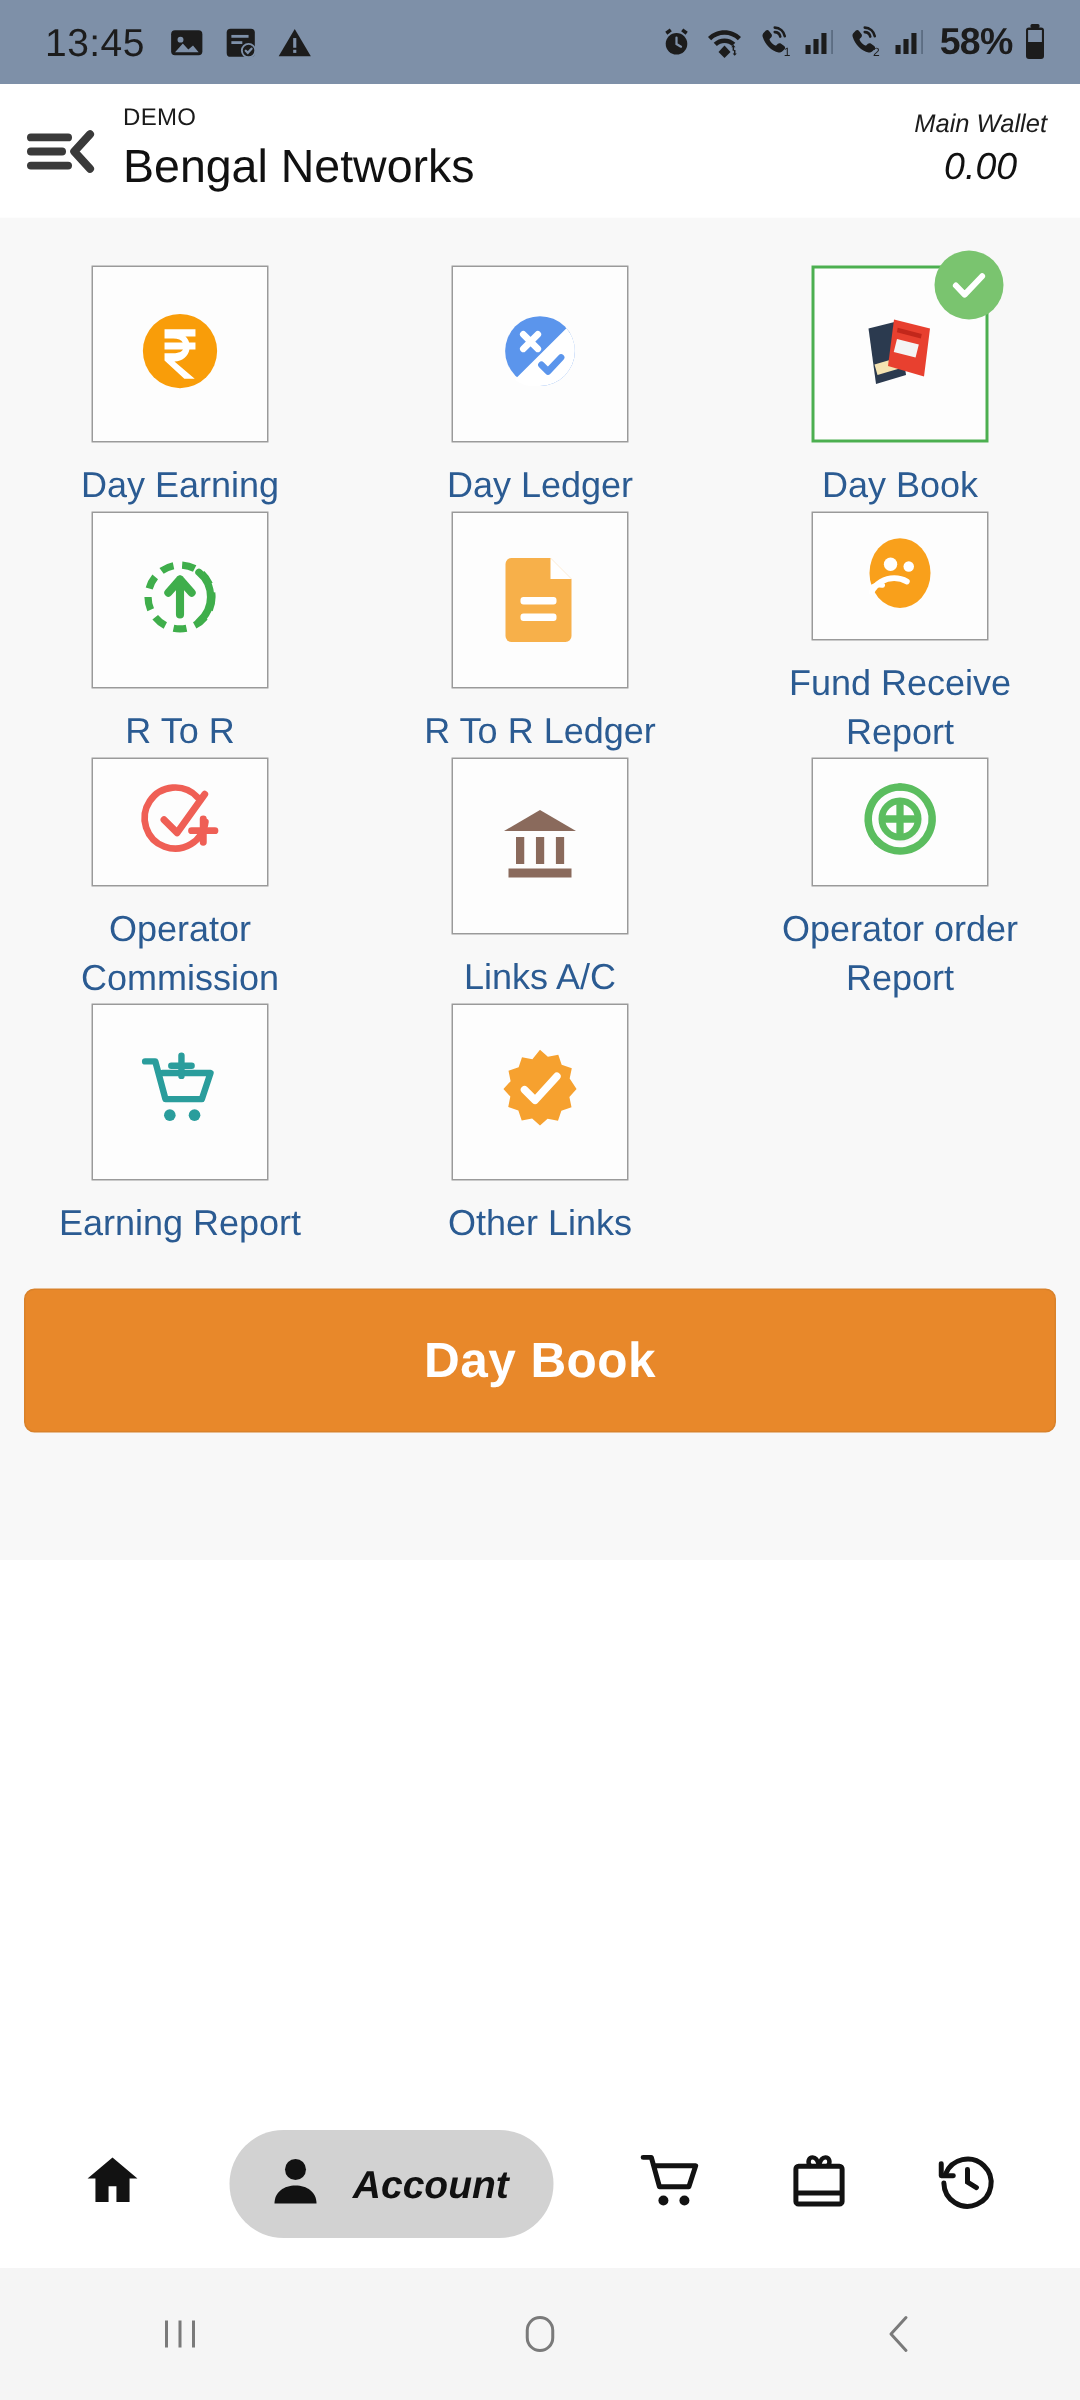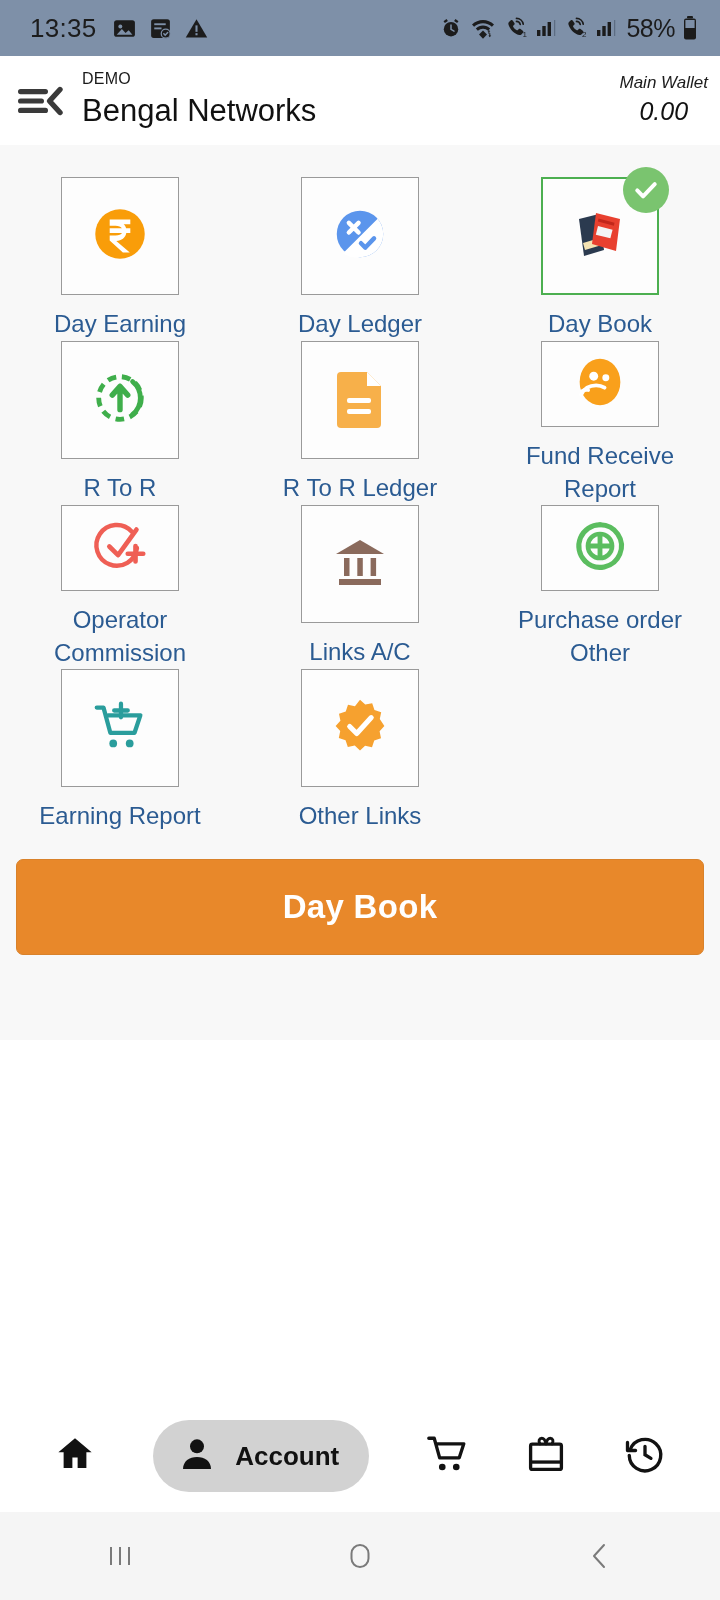--- a/index.html
+++ b/index.html
@@ -14,27 +14,27 @@
   
   .statusbar {
     height:56px; background:#7e90a8; color:#1b1b1b;
     display:flex; align-items:center; justify-content:space-between;
     padding:0 22px 0 30px; flex:0 0 56px;
   }
   .sb-left, .sb-right { display:flex; align-items:center; }
   .sb-left { gap:11px; }
   .sb-right { gap:7px; }
   .sb-time { font-size:26px; font-weight:400; letter-spacing:0.3px; color:#1c1c1c; margin-right:4px;}
-  .sb-batt { font-size:25px; font-weight:400; color:#1c1c1c; margin-left:3px; letter-spacing:-0.5px;}
+  .sb-batt { font-size:25px; font-weight:700; color:#1c1c1c; margin-left:3px; letter-spacing:-0.5px;}
   .sbicon { display:flex; align-items:center; }
 
   
   .appbar {
     height:89px; background:#ffffff; flex:0 0 89px;
-    display:flex; align-items:center; padding:0 12px 0 14px;
+    display:flex; align-items:center; padding:0 22px 0 14px;
     position:relative;
   }
   .menu-btn { width:56px; height:56px; display:flex; align-items:center; justify-content:center; flex:0 0 56px; }
   .titles { margin-left:12px; display:flex; flex-direction:column; justify-content:center; }
   .demo { font-size:16px; color:#1a1a1a; letter-spacing:0.2px; line-height:1.25; font-weight:400;}
   .brand { font-size:31px; color:#111111; font-weight:400; line-height:1.3; margin-top:2px;}
   .wallet { margin-left:auto; text-align:right; display:flex; flex-direction:column; align-items:center;font-style:italic; }
   .wallet-label { font-size:17px; color:#1c1c1c; line-height:1.3; }
   .wallet-amt { font-size:25px; color:#111; line-height:1.35; margin-top:1px;}
 
@@ -71,42 +71,42 @@
   }
 
   .filler { flex:1 1 auto; background:#ffffff; }
 
   
   .tabbar {
     flex:0 0 112px; background:#ffffff;
     display:flex; align-items:center; justify-content:space-around;
     padding:0 26px;
   }
-  .tab { display:flex; align-items:center; justify-content:center; height:72px; }
+  .tab { display:flex; align-items:center; justify-content:center; height:72px;font-style:italic; }
   .tab.active {
     background:#d2d2d2; border-radius:36px;
     padding:0 30px 0 24px; gap:18px;
   }
   .tab-label { font-size:26px; font-weight:bold; color:#111; }
 
   
   .navbar {
     flex:0 0 88px; background:#f5f5f5;
     display:flex; align-items:center; justify-content:space-around;
   }
   .navbtn { width:120px; height:88px; display:flex; align-items:center; justify-content:center; }
 </style>
 </head>
 <body>
 
 <div class="phone">
 
   <div class="statusbar">
     <div class="sb-left">
-      <span class="sb-time">13:35</span>
+      <span class="sb-time">13:45</span>
       <span class="sbicon">
         <svg width="25" height="25" viewBox="0 0 24 24">
             <rect x="2" y="4" width="20" height="16" rx="2.5" fill="#1c1c1c"></rect>
             <circle cx="8" cy="10" r="1.9" fill="#7e90a8"></circle>
             <path d="M4.5 18l5-5.5 3.5 3.8 3-2.6 3.6 4.3z" fill="#7e90a8"></path>
           </svg>
       </span>
       <span class="sbicon">
         <svg width="25" height="25" viewBox="0 0 24 24">
             <rect x="3" y="3" width="18" height="18" rx="2.5" fill="#1c1c1c"></rect>
@@ -329,21 +329,21 @@
           <span>
             <svg width="62" height="62" viewBox="0 0 64 64">
               <path d="M32 10a22 22 0 1 1-15.5 37.5" stroke="#5bbd5f" stroke-width="5.2" fill="none" stroke-linecap="round"></path>
               <path d="M16.5 47.5A22 22 0 0 1 32 10" stroke="#5bbd5f" stroke-width="5.2" fill="none" stroke-linecap="round"></path>
               <path d="M45 33a13 13 0 0 1-13 13" stroke="#f8f8f8" stroke-width="5.2" fill="none" stroke-linecap="round"></path>
               <path d="M32 22v20M22 32h20" stroke="#5bbd5f" stroke-width="5" stroke-linecap="round"></path>
               <circle cx="32" cy="32" r="12.5" fill="none" stroke="#5bbd5f" stroke-width="4.6"></circle>
             </svg>
           </span>
         </div>
-        <div class="cell-label">Purchase order Other</div>
+        <div class="cell-label">Operator order Report</div>
       </div>
 
       <div class="cell row-h">
         <div class="tile">
           <span>
             <svg width="62" height="62" viewBox="0 0 64 64">
               <path d="M8 13h7l7 26h25l6-18H20" stroke="#2a9d9c" stroke-width="4.4" fill="none" stroke-linecap="round" stroke-linejoin="round"></path>
               <path d="M33 9v14M26 16h14" stroke="#2a9d9c" stroke-width="4.4" stroke-linecap="round"></path>
               <circle cx="25" cy="50" r="4" fill="#2a9d9c"></circle>
               <circle cx="42" cy="50" r="4" fill="#2a9d9c"></circle>

